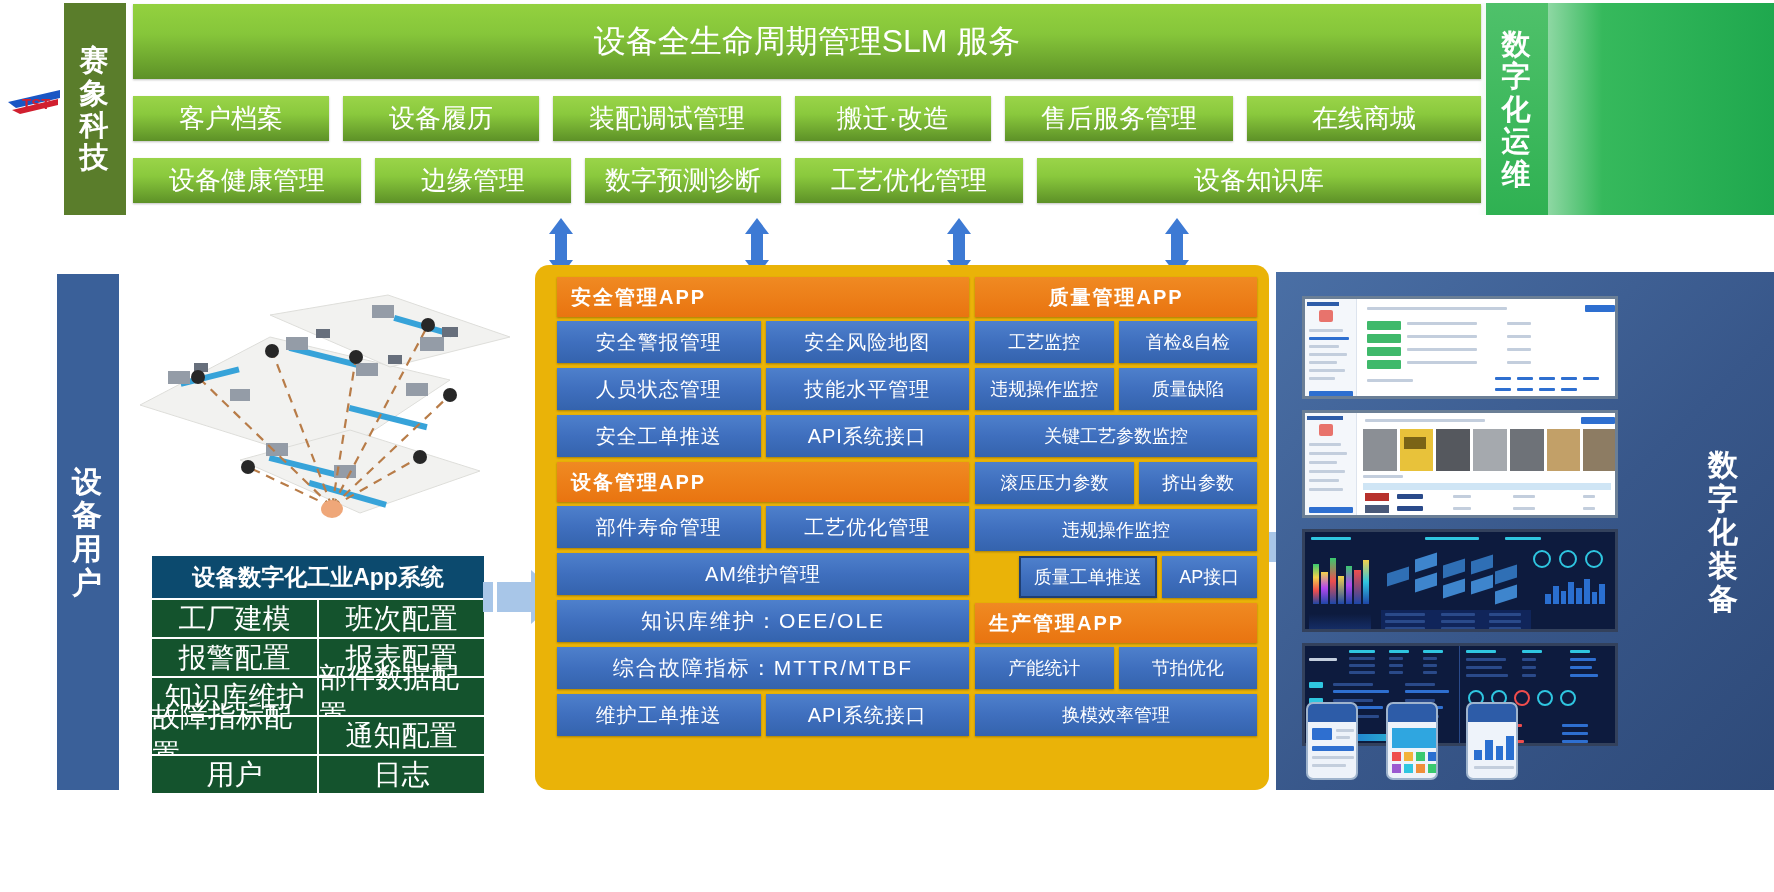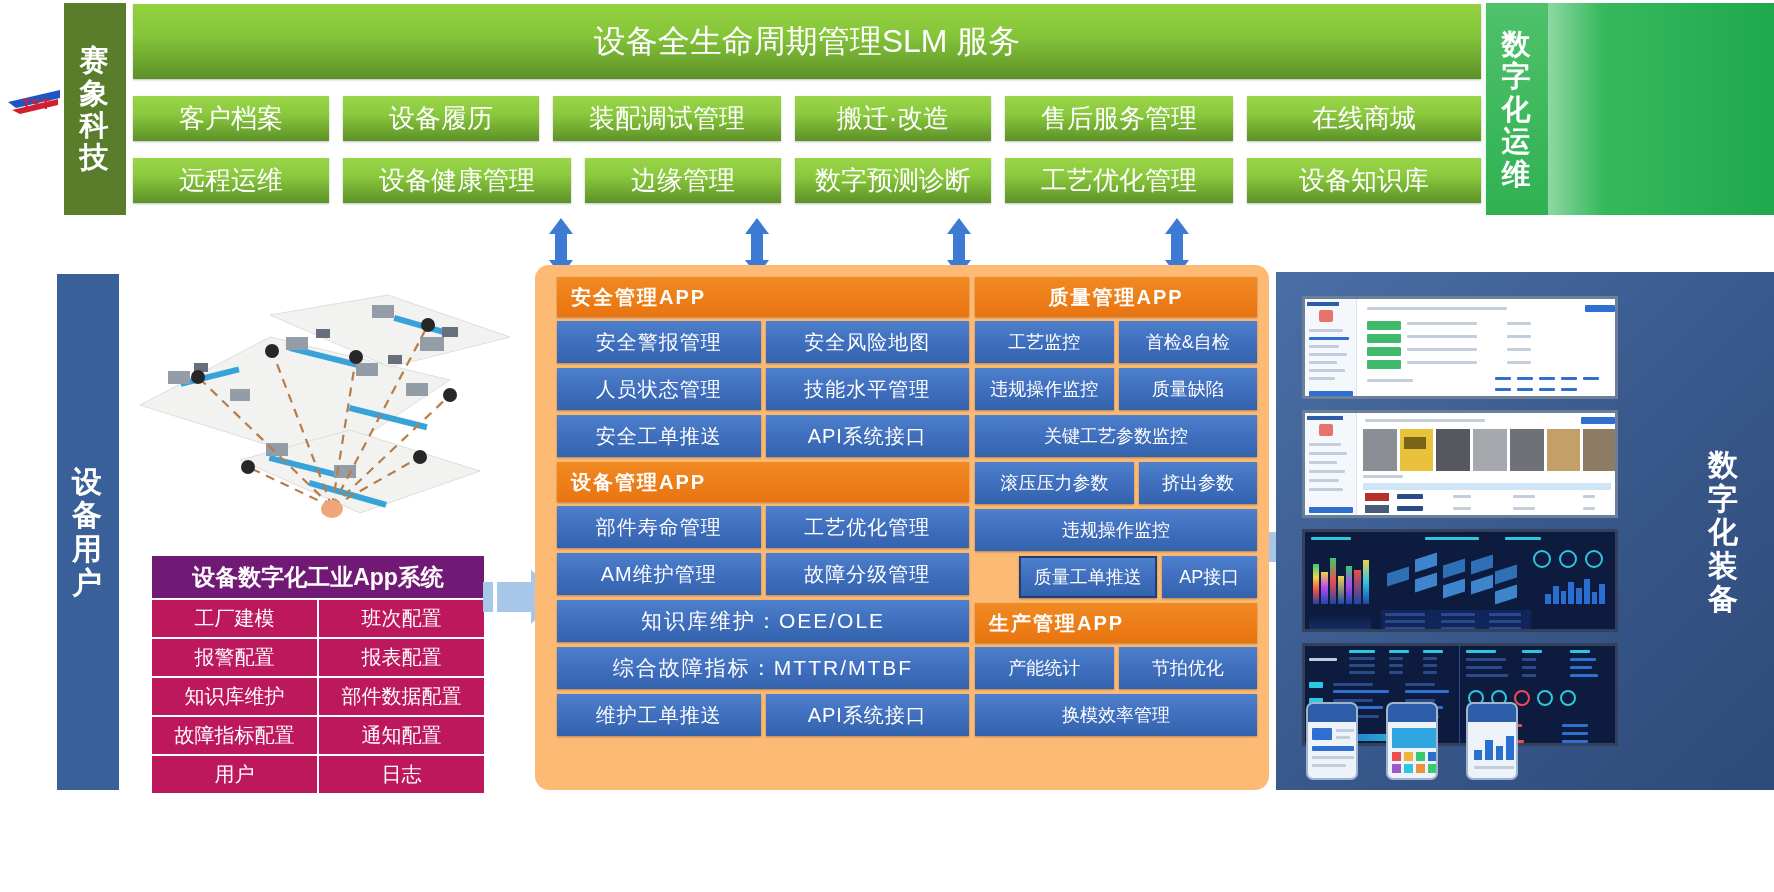--- a/index.html
+++ b/index.html
@@ -78,21 +78,21 @@
   .downarrow .shaft { position:absolute; left:6px; top:0; width:12px; height:34px; background:#3d7ad4; }
   .downarrow .head {
     position:absolute; left:0; bottom:0; width:0; height:0;
     border-left:12px solid transparent; border-right:12px solid transparent;
     border-top:16px solid #3d7ad4;
   }
 
   
   #app-panel {
     position:absolute; left:535px; top:265px; width:734px; height:525px;
-    background:#fdba74; border-radius:14px;
+    background:#eab308; border-radius:14px;
   }
   .col { position:absolute; top:12px; }
   #col-left  { left:22px;  width:412px; }
   #col-right { left:440px; width:282px; }
 
   .orange-hdr {
     background:linear-gradient(to bottom,#f08a22,#e97410);
     color:#fff; font-weight:bold; font-size:20px; letter-spacing:2px;
     height:40px; display:flex; align-items:center;
     padding-left:14px; margin-bottom:4px;
@@ -111,28 +111,28 @@
   }
   .bchip.wide { font-size:21px; letter-spacing:2px; }
   .bchip.dark { border:2px solid #1f3f73;margin-left:44px; }
   .bchip.sm { font-size:18px; letter-spacing:0; }
 
   
   #appsys {
     position:absolute; left:152px; top:556px; width:332px;
   }
   #appsys-title {
-    height:42px; background:#701a75; color:#fff;
+    height:42px; background:#0c4a6e; color:#fff;
     font-size:23px; font-weight:bold;
     display:flex; align-items:center; justify-content:center;
   }
   .tblrow { display:flex; border-top:2px solid #fff; }
   .tblcell {
-    flex:1; height:37px; background:#be185d; color:#fff;
-    font-size:20px; display:flex; align-items:center; justify-content:center;
+    flex:1; height:37px; background:#14532d; color:#fff;
+    font-size:28px; display:flex; align-items:center; justify-content:center;
     border-left:2px solid #fff;
   }
   .tblcell:first-child { border-left:none; }
 
   
   .blockarrow { position:absolute; }
   .blockarrow .bar { position:absolute; left:0; top:12px; width:10px; height:30px; background:#a8c6e8; }
   .blockarrow .body { position:absolute; left:14px; top:12px; width:34px; height:30px; background:#a8c6e8; }
   .blockarrow .tip {
     position:absolute; left:48px; top:0; width:0; height:0;
@@ -191,21 +191,20 @@
 <div class="green-row" id="green-row-1">
   <div class="gchip" style="flex:0 0 196px">客户档案</div>
   <div class="gchip" style="flex:0 0 196px">设备履历</div>
   <div class="gchip" style="flex:0 0 228px">装配调试管理</div>
   <div class="gchip" style="flex:0 0 196px">搬迁·改造</div>
   <div class="gchip" style="flex:0 0 228px">售后服务管理</div>
   <div class="gchip" style="flex:1">在线商城</div>
 </div>
 
 <div class="green-row" id="green-row-2">
-  <div class="gchip" style="flex:0 0 196px">远程运维</div>
   <div class="gchip" style="flex:0 0 228px">设备健康管理</div>
   <div class="gchip" style="flex:0 0 196px">边缘管理</div>
   <div class="gchip" style="flex:0 0 196px">数字预测诊断</div>
   <div class="gchip" style="flex:0 0 228px">工艺优化管理</div>
   <div class="gchip" style="flex:1">设备知识库</div>
 </div>
 
 <div class="uparrow" style="left:549px; top:218px;">
     <div class="shaft"></div>
     <div class="head"></div>
@@ -360,21 +359,20 @@
     </div>
 
     <div class="orange-hdr">设备管理APP</div>
 
     <div class="brow">
       <div class="bchip">部件寿命管理</div>
       <div class="bchip">工艺优化管理</div>
     </div>
     <div class="brow">
       <div class="bchip">AM维护管理</div>
-      <div class="bchip">故障分级管理</div>
     </div>
     <div class="brow">
       <div class="bchip wide">知识库维护：OEE/OLE</div>
     </div>
     <div class="brow">
       <div class="bchip wide">综合故障指标：MTTR/MTBF</div>
     </div>
     <div class="brow">
       <div class="bchip">维护工单推送</div>
       <div class="bchip">API系统接口</div>

